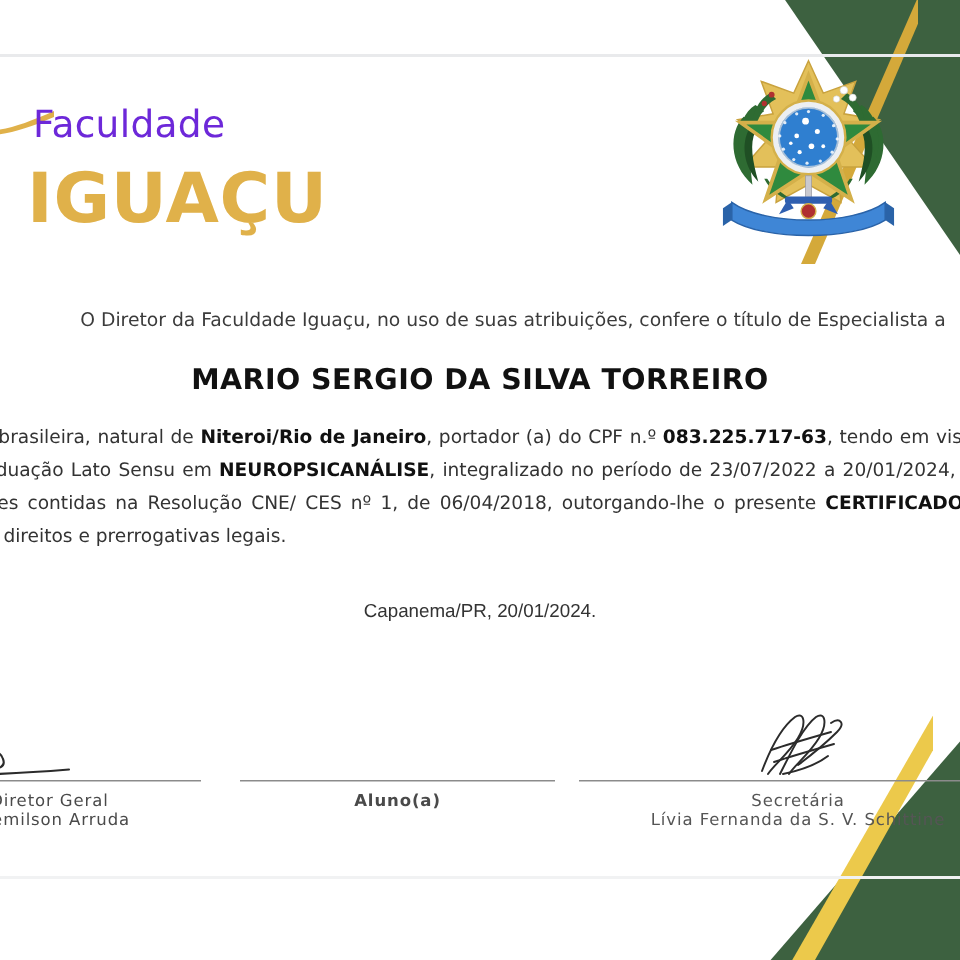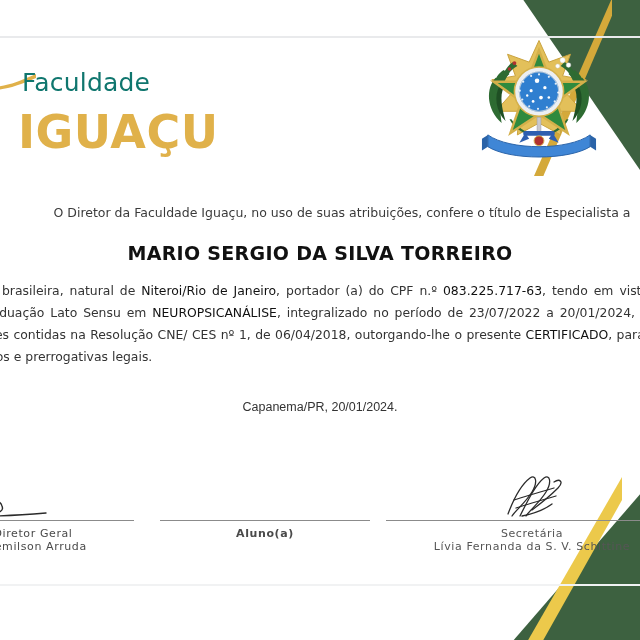--- a/index.html
+++ b/index.html
@@ -86,21 +86,21 @@
     left: -16px;
     top: 6px;
     width: 44px;
     height: 16px;
   }
   .logo-faculdade {
     position: absolute;
     left: 14px;
     top: 0px;
     font-size: 25px;
-    color: #0f766e;
+    color: #6d28d9;
     letter-spacing: 0.2px;
     font-family: "DejaVu Sans", sans-serif;
     font-weight: 400;
   }
   .logo-iguacu {
     position: absolute;
     left: 10px;
     top: 41px;
     font-size: 46px;
     font-weight: 700;
@@ -152,21 +152,21 @@
     width: 864px;
     overflow: hidden;
   }
   .body-text {
     font-size: 12.4px;
     line-height: 22px;
     text-align: justify;
     color: #333333;
     font-family: "DejaVu Sans", sans-serif;
   }
-  .body-text b { color: #111111; font-weight: 400; }
+  .body-text b { color: #111111; font-weight: 700; }
 
   .place-date {
     position: absolute;
     left: 0;
     right: 0;
     top: 400px;
     text-align: center;
     font-size: 12.5px;
     color: #333333;
     font-family: Liberation Sans, sans-serif;

